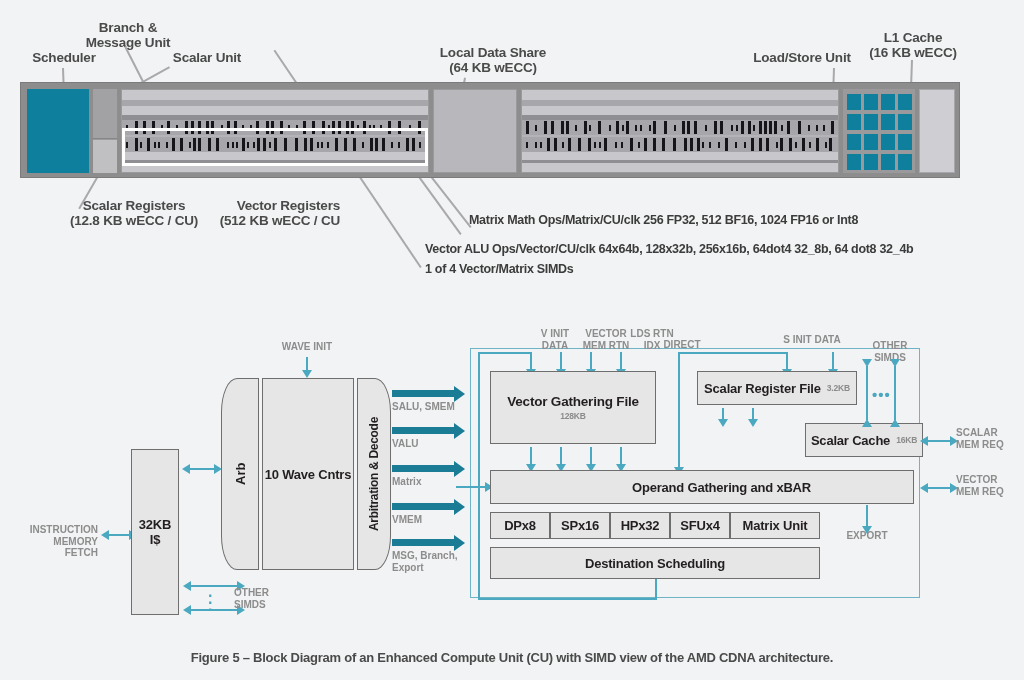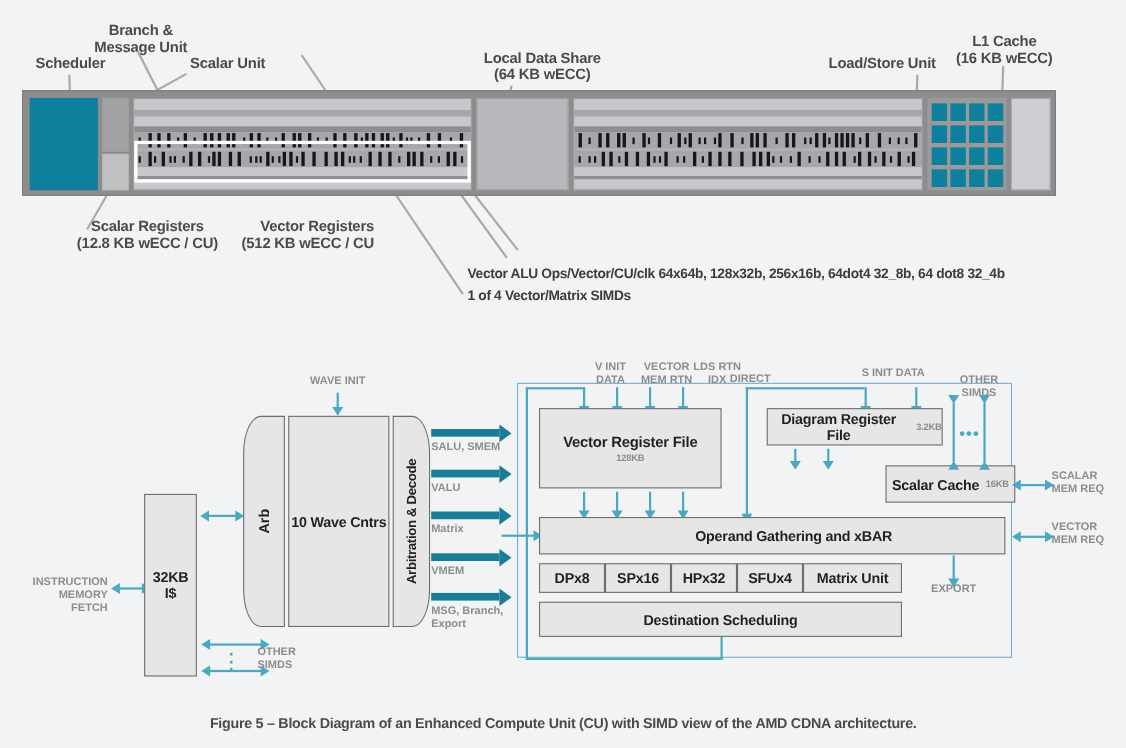--- a/index.html
+++ b/index.html
@@ -430,20 +430,21 @@
 
     <div id="l1-block" class="chip-inner"></div>
   </div>
 
   <div class="abs lbl-top" style="left:64px; top:198px; width:140px;">Scalar Registers
 (12.8 KB wECC / CU)</div>
 
   <div class="abs lbl-top" style="left:200px; top:198px; width:140px;text-align:right;">Vector Registers
 (512 KB wECC / CU</div>
 
+  <div class="abs lbl-note" style="left:469px; top:213px;">Matrix Math Ops/Matrix/CU/clk 256 FP32, 512 BF16, 1024 FP16 or Int8</div>
 
   <div class="abs lbl-note" style="left:425px; top:230px;margin-top:12px;">Vector ALU Ops/Vector/CU/clk 64x64b, 128x32b, 256x16b, 64dot4 32_8b,  64 dot8 32_4b</div>
 
   <div class="abs lbl-note" style="left:425px; top:262px;">1 of 4 Vector/Matrix SIMDs</div>
 
   <div id="simd-boundary" style="left:470px; top:348px; width:450px; height:250px;"></div>
 
   <div class="gl r" style="left:18px; top:524px; width:80px;">INSTRUCTION
 MEMORY FETCH</div>
 
@@ -516,31 +517,31 @@
   <div class="tarrow tline-v ar-d" style="left:590px; top:352px; height:18px;"></div>
   <div class="tarrow tline-v ar-d" style="left:620px; top:352px; height:18px;"></div>
 
   <div class="tarrow tline-v ar-d" style="left:678px; top:352px; height:116px;"></div>
 
   <div class="tarrow tline-h" style="left:678px; top:352px; width:108px;"></div>
   <div class="tarrow tline-v ar-d" style="left:786px; top:352px; height:18px;"></div>
   <div class="tarrow tline-v ar-d" style="left:832px; top:352px; height:18px;"></div>
 
   <div class="bx stack" style="left:490px; top:371px; width:166px; height:73px;">
-    <span style="font-size:13.5px;">Vector Register File</span>
+    <span style="font-size:13.5px;">Vector Gathering File</span>
     <span class="sub">128KB</span>
   </div>
 
   <div class="tarrow tline-v ar-d" style="left:530px; top:447px; height:18px;"></div>
   <div class="tarrow tline-v ar-d" style="left:560px; top:447px; height:18px;"></div>
   <div class="tarrow tline-v ar-d" style="left:590px; top:447px; height:18px;"></div>
   <div class="tarrow tline-v ar-d" style="left:620px; top:447px; height:18px;"></div>
 
   <div class="bx" style="left:697px; top:371px; width:160px; height:34px;">
-    <span>Diagram Register File</span>
+    <span>Scalar Register File</span>
     <span class="sub">3.2KB</span>
   </div>
 
   <div class="tarrow tline-v ar-d" style="left:722px; top:408px; height:12px;"></div>
   <div class="tarrow tline-v ar-d" style="left:752px; top:408px; height:12px;"></div>
 
 
   <div class="bx" style="left:805px; top:423px; width:118px; height:34px;">
     <span>Scalar Cache</span>
     <span class="sub">16KB</span>

